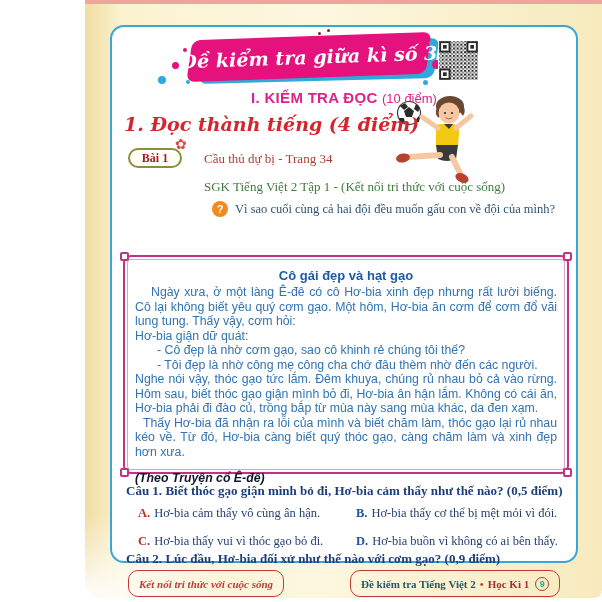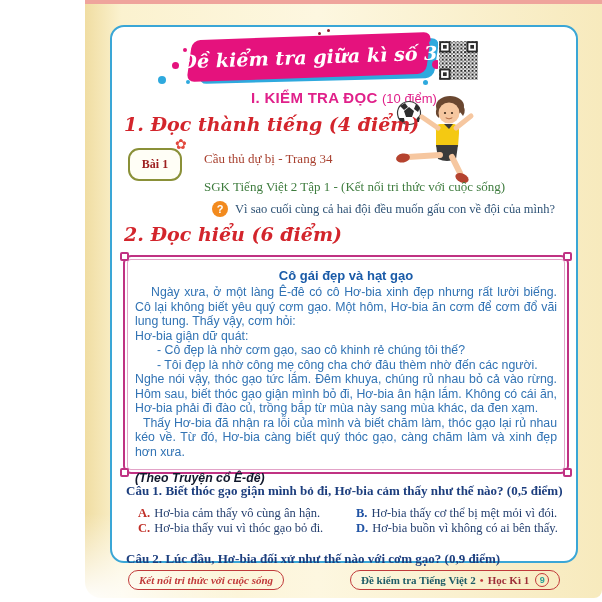--- a/index.html
+++ b/index.html
@@ -40,21 +40,21 @@
   .part1-heading { position:absolute; left:0; top:62px; width:100%; text-align:center;
           color:#e0218a; font-family:"Liberation Sans", sans-serif; }
   .part1-main { font-weight:bold; font-size:15px; letter-spacing:.3px; }
   .part1-pts { font-size:13px; }
   .boy { position:absolute; left:280px; top:64px; width:92px; height:98px; }
 
   .h-script { position:absolute; color:#d3252c; font:italic bold 19px "DejaVu Serif", serif; white-space:nowrap; }
   .h1 { left:12px; top:86px; }
   .h2 { left:12px; top:196px; }
 
-  .bai { position:absolute; left:16px; top:121px; width:54px; height:33px; background:#fffef6;
+  .bai { position:absolute; left:16px; top:121px; width:54px; height:20px; background:#fffef6;
          border:2px solid #8a9038; border-radius:11px; display:flex; align-items:center; justify-content:center;
          color:#9e2121; font:bold 12px "Liberation Serif", serif; }
   .flower { position:absolute; left:63px; top:111px; color:#e2483d; font-size:14px; line-height:1; }
   .line1 { position:absolute; left:92px; top:124px; color:#a8402f; font-size:13px; white-space:nowrap; }
   .line2 { position:absolute; left:92px; top:152px; color:#3e7c3e; font-size:13px; white-space:nowrap; }
 
   .q-row { position:absolute; left:100px; top:174px; display:flex; align-items:center; gap:7px; }
   .q-icon { width:16px; height:16px; border-radius:50%; background:#f28a1e; color:#fff;
             font:bold 11px "Liberation Sans", sans-serif; display:flex; align-items:center; justify-content:center; flex:0 0 16px; }
   .q-text { color:#2f5376; font-size:12.5px; white-space:nowrap; }
@@ -67,26 +67,26 @@
   .c-bl { left:-5px; bottom:-5px; } .c-br { right:-5px; bottom:-5px; }
   .story-title { text-align:center; color:#1a5ba8; font:bold 13px "Liberation Sans", sans-serif; margin:2px 0 2px; }
   .story-p { color:#3173b4; font:12.3px/1.18 "Liberation Sans", sans-serif; text-align:justify; }
   .p-ind { text-indent:16px; } .p-dlg { text-indent:22px; } .p-no { text-indent:0; } .p-sm { text-indent:8px; }
   .story-attr { text-align:left; color:#0f172a; font:italic bold 12.3px "Liberation Sans", sans-serif; margin-top:12px; padding-right:2px; }
 
   .cau { position:absolute; color:#1c3e7e; font-weight:bold; font-size:13px; white-space:nowrap; }
   .cau1 { left:14px; top:456px; }
   .cau2 { left:14px; top:524px; }
   .opts { position:absolute; left:26px; top:479px; width:432px; display:grid;
-          grid-template-columns:218px 1fr; row-gap:0; font-size:12.5px; }
+          grid-template-columns:218px 1fr; row-gap:13px; font-size:12.5px; }
   .opt { white-space:nowrap; color:#243f6f; }
   .opt b { margin-right:4px; }
   .ltr-red b { color:#c03028; } .ltr-blue b { color:#2053a4; }
 
-  .pill { position:absolute; top:570px; height:20px; border:1.5px solid #c13a3a; border-radius:10px;
+  .pill { position:absolute; top:570px; height:27px; border:1.5px solid #c13a3a; border-radius:10px;
           display:flex; align-items:center; padding:0 10px; background:transparent; }
   .f-left { left:128px; color:#c13a3a; font:bold italic 11px "Liberation Serif", serif; }
   .f-right { left:350px; gap:4px; font:bold 11px "Liberation Serif", serif; }
   .f-part1 { color:#1e5c66; } .f-bullet { color:#c13a3a; } .f-part2 { color:#9e3039; }
   .f-circle { width:14px; height:14px; border:1.3px solid #c13a3a; border-radius:50%;
           display:flex; align-items:center; justify-content:center; color:#2aa198;
           font:bold 9px "Liberation Sans", sans-serif; margin-left:2px; }
 </style>
 </head>
 <body>
@@ -178,21 +178,20 @@
     <div class="bai">Bài 1</div>
     <span class="flower">✿</span>
     <div class="line1">Cầu thủ dự bị - Trang 34</div>
     <div class="line2">SGK Tiếng Việt 2 Tập 1 - (Kết nối tri thức với cuộc sống)</div>
 
     <div class="q-row">
       <span class="q-icon">?</span>
       <span class="q-text">Vì sao cuối cùng cả hai đội đều muốn gấu con về đội của mình?</span>
     </div>
 
-    <div class="h-script h2">2. Đọc hiểu (6 điểm)</div>
 
     <div class="story-box">
       <span class="corner c-tl"></span>
       <span class="corner c-tr"></span>
       <span class="corner c-bl"></span>
       <span class="corner c-br"></span>
       <div class="story-title">Cô gái đẹp và hạt gạo</div>
       <div class="story-p p-ind">Ngày xưa, ở một làng Ê-đê có cô Hơ-bia xinh đẹp nhưng rất lười biếng. Cô lại không biết yêu quý cơm gạo. Một hôm, Hơ-bia ăn cơm để cơm đổ vãi lung tung. Thấy vậy, cơm hỏi:</div>
       <div class="story-p p-no">Hơ-bia giận dữ quát:</div>
       <div class="story-p p-dlg">- Cô đẹp là nhờ cơm gạo, sao cô khinh rẻ chúng tôi thế?</div>

